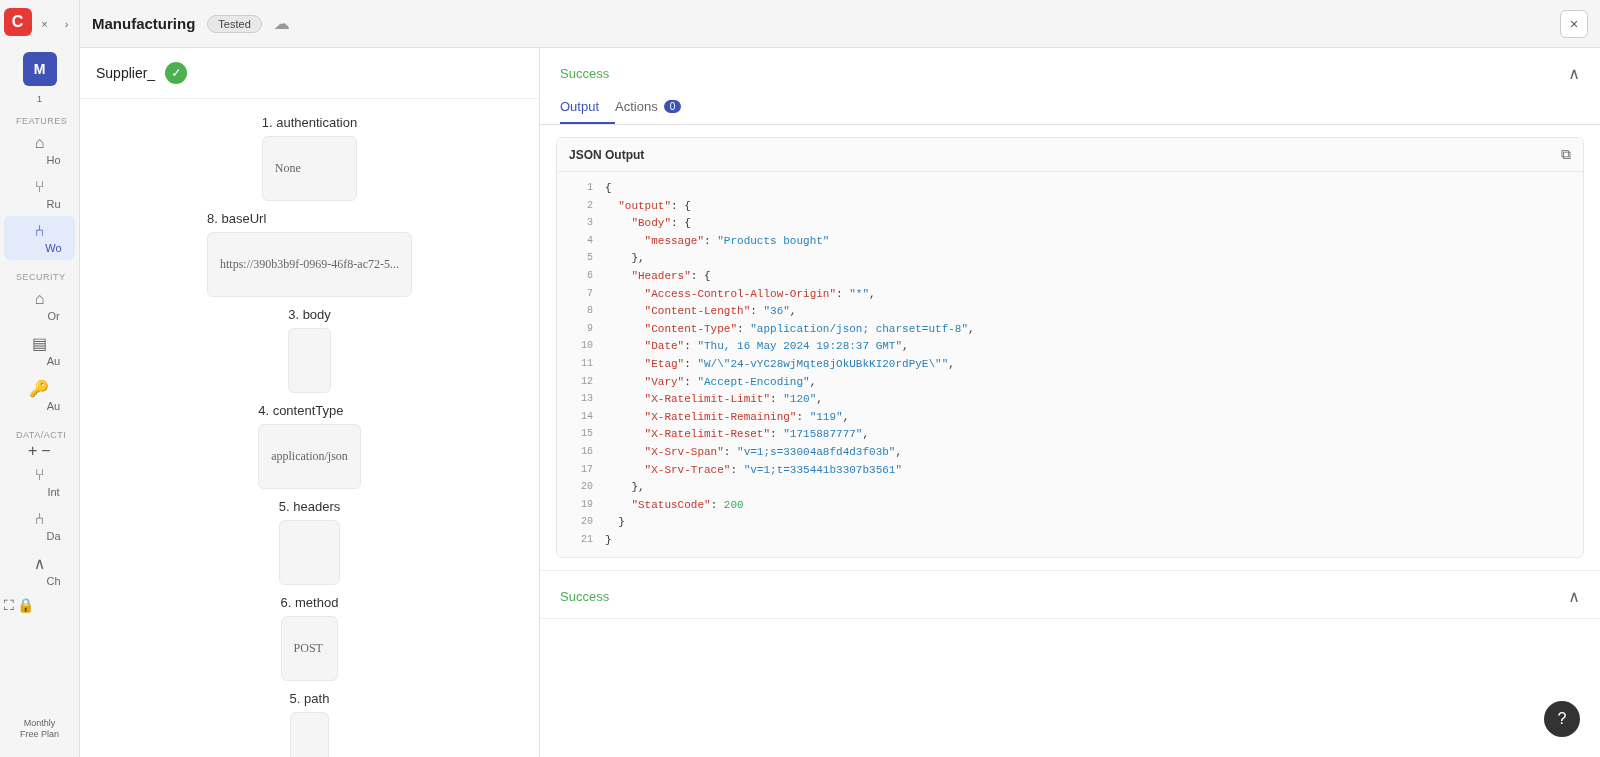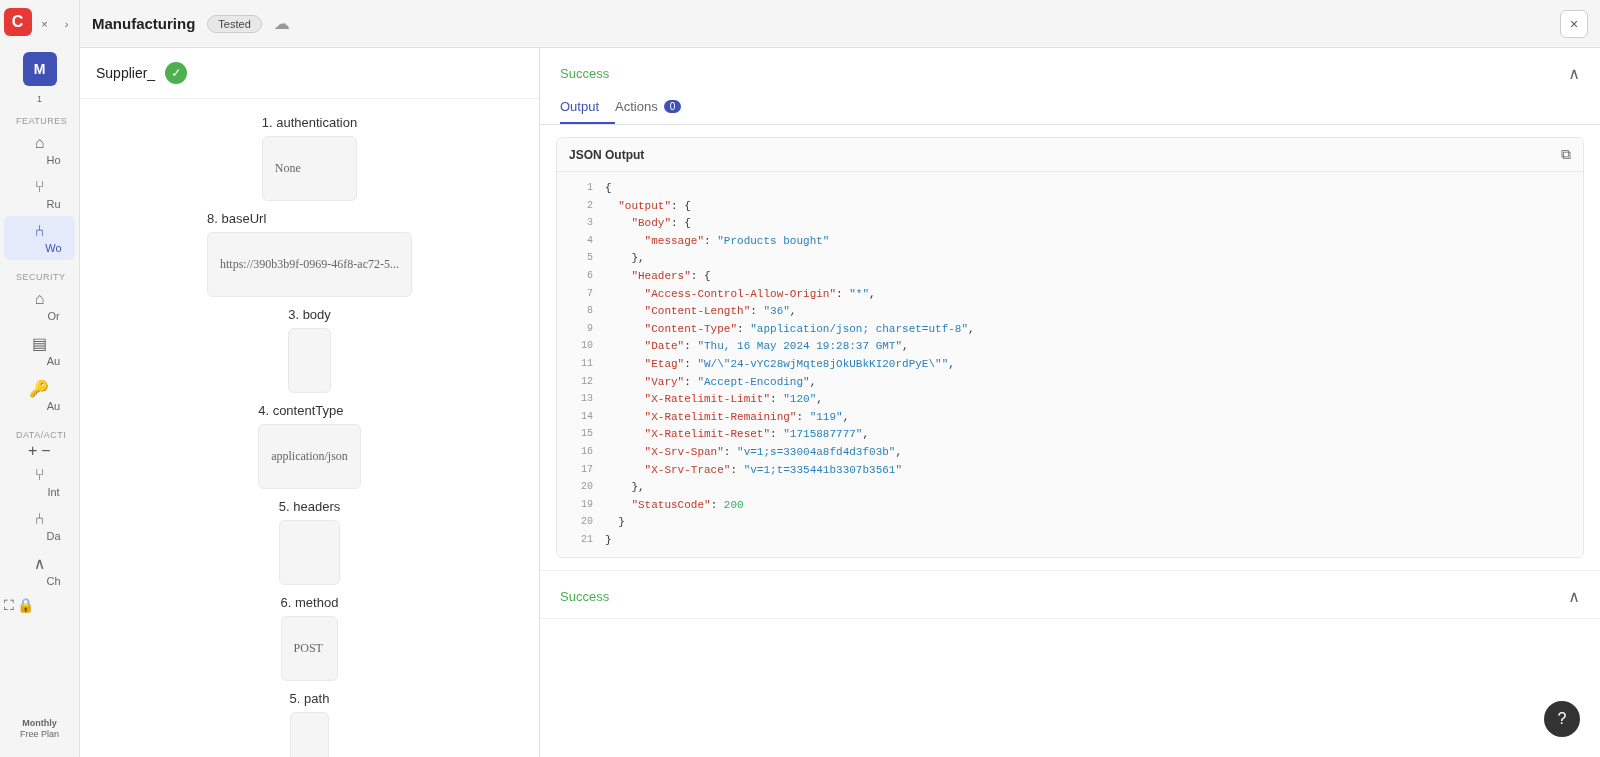--- a/index.html
+++ b/index.html
@@ -51,21 +51,21 @@
     }
     .sidebar-item.active { background: #e3eaf9; color: #3f51b5; }
     .sidebar-item-icon { font-size: 16px; }
     .sidebar-item-label { font-size: 11px; color: inherit; text-align: center; margin-left: 28px; }
     .sidebar-bottom {
       margin-top: auto; width: 100%;
       display: flex; flex-direction: column; align-items: center; gap: 4px;
       padding-bottom: 8px;
     }
     .sidebar-plan { font-size: 9px; color: #666; text-align: center; line-height: 1.3; }
-    .sidebar-plan-name { font-weight: bold; }
+    .sidebar-plan-name { font-weight: normal; }
 
     
     .main-area {
       flex: 1;
       display: flex;
       flex-direction: column;
       overflow: hidden;
     }
 
     .top-bar {

